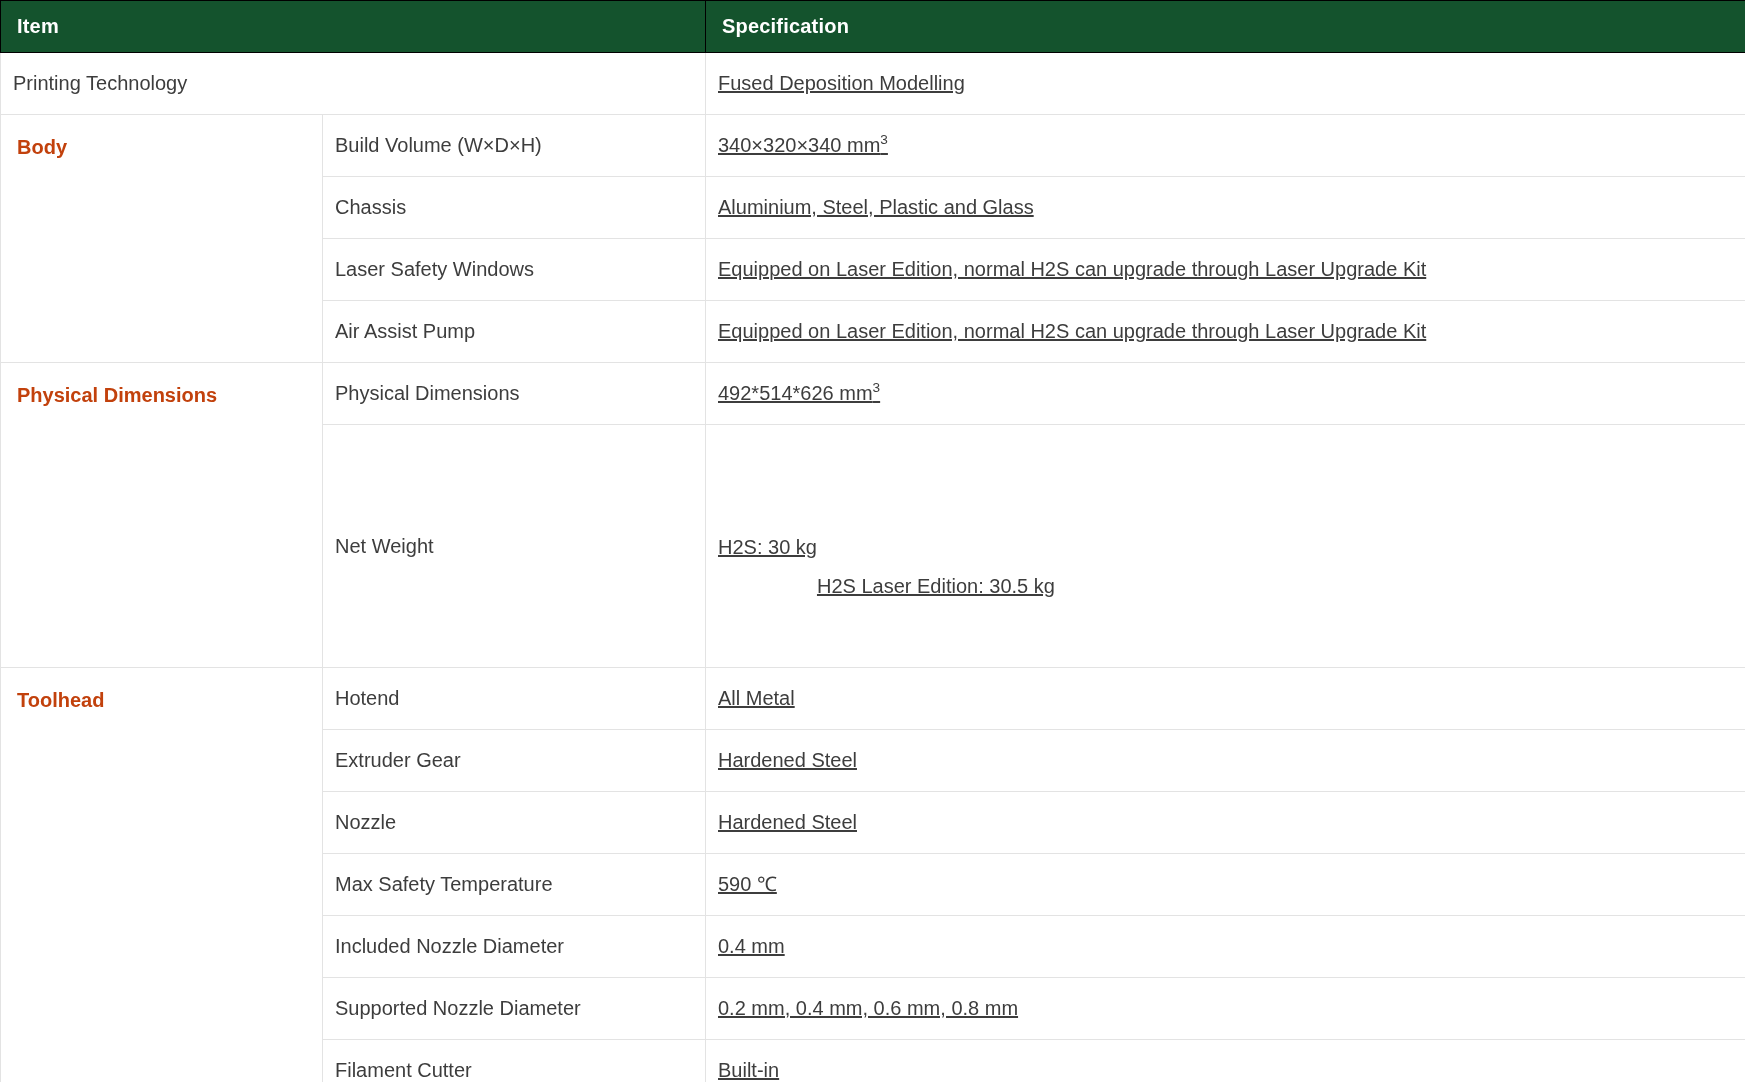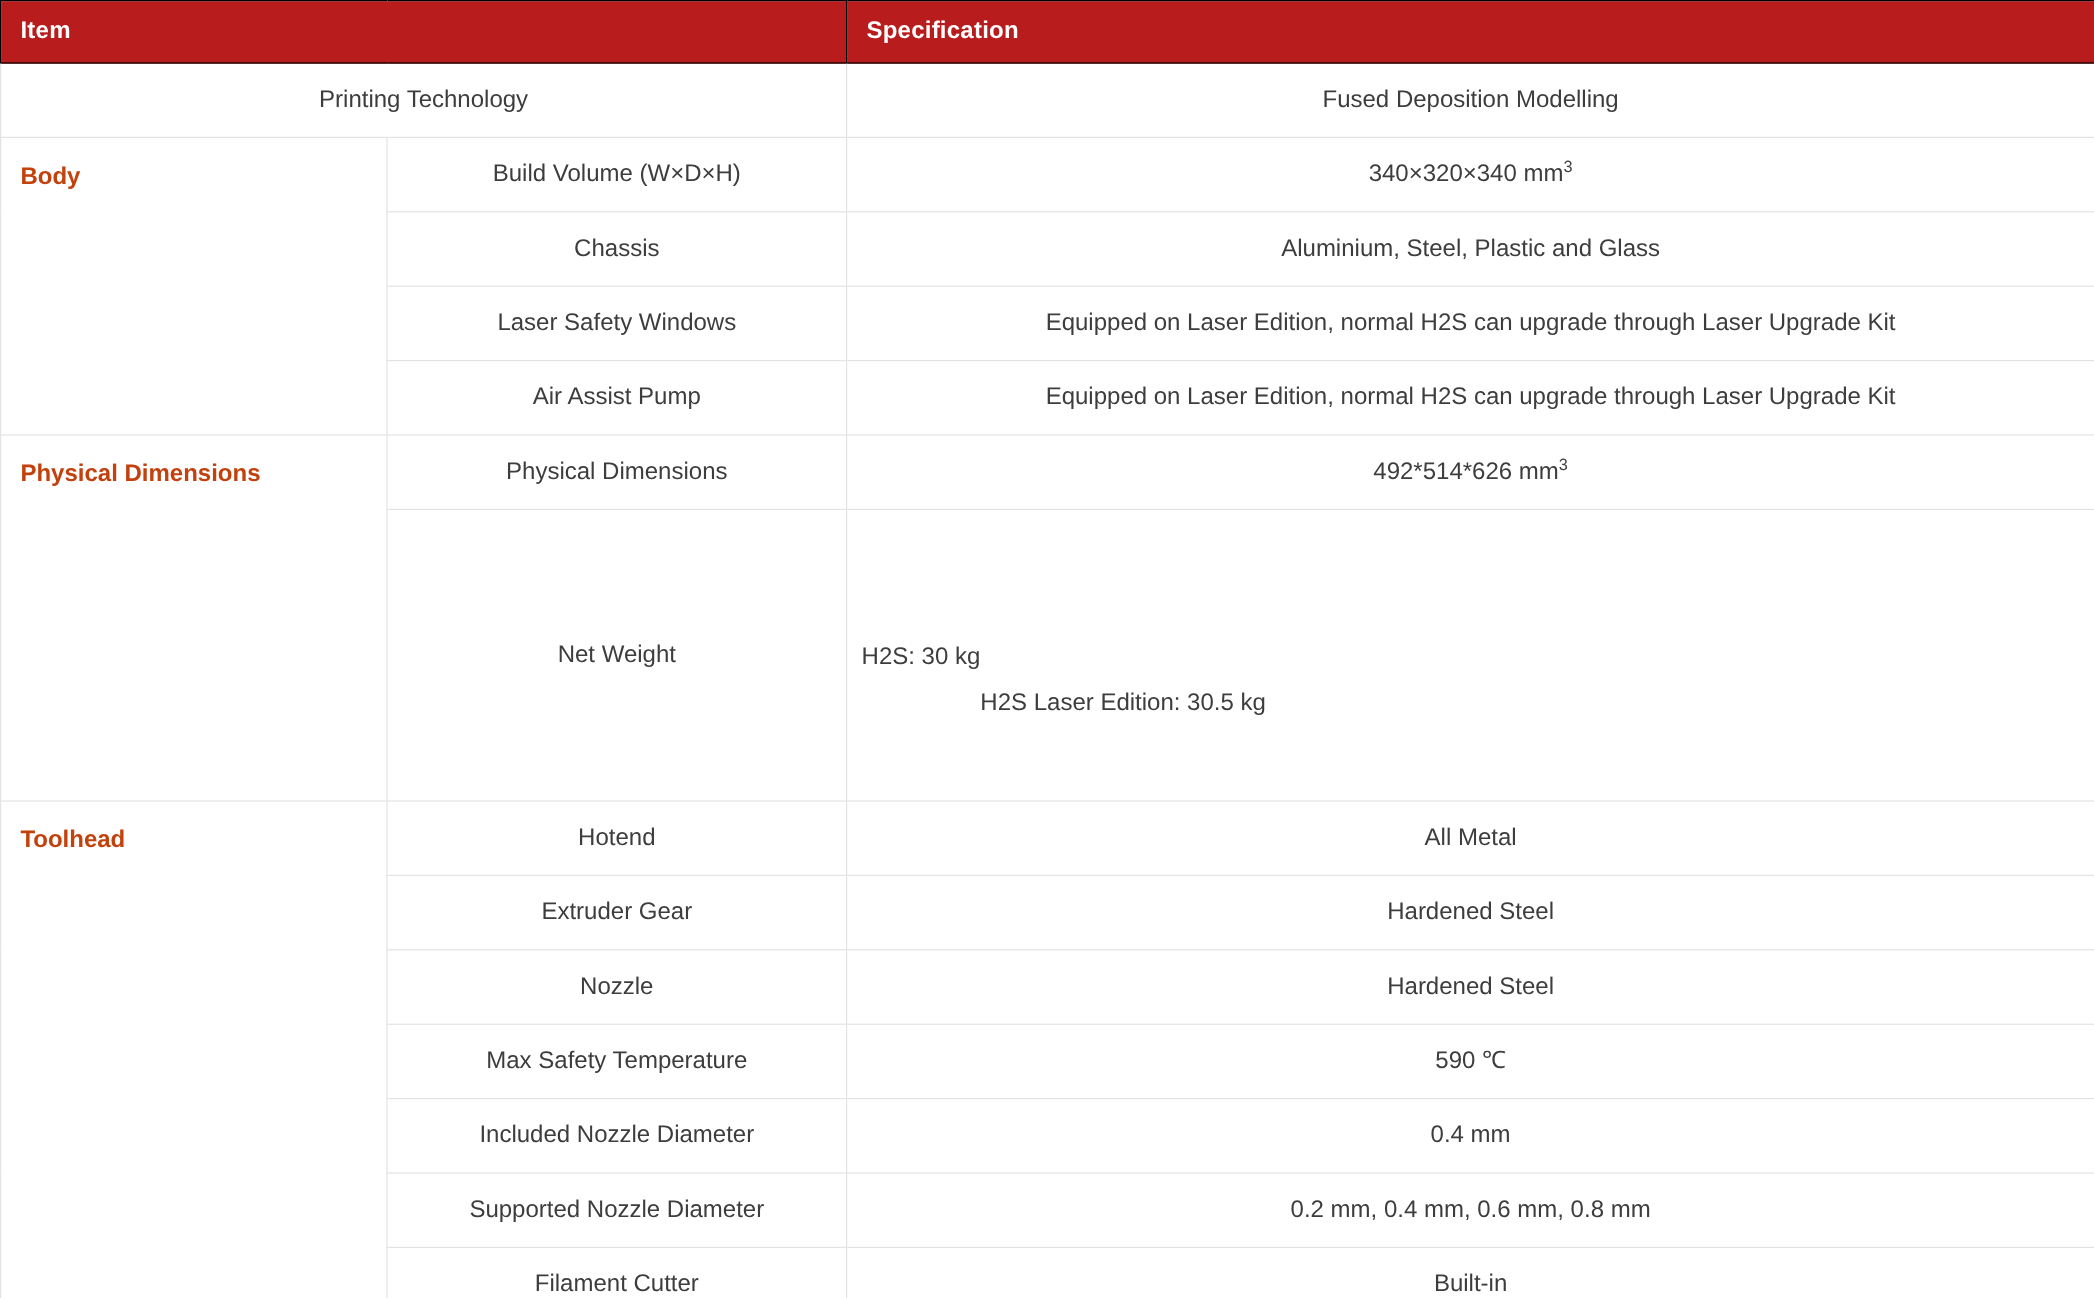--- a/index.html
+++ b/index.html
@@ -16,49 +16,48 @@
   table.spec-table {
     width: 1745px;
     border-collapse: collapse;
     table-layout: fixed;
   }
   table.spec-table col.c-group { width: 322px; }
   table.spec-table col.c-item  { width: 383px; }
   table.spec-table col.c-spec  { width: 1040px; }
 
   thead th {
-    background: #b91c1c;
+    background: #14532d;
     color: #ffffff;
     font-size: 20px;
     font-weight: bold;
     text-align: left;
     padding: 14px 16px;
     border: 1px solid #000000;
     letter-spacing: 0.2px;
   }
   tbody td {
     border: 1px solid #e3e3e3;
     font-size: 20px;
     font-weight: 400;
     color: #3d3d3d;
     padding: 16px 12px;
-    text-align: center;
     vertical-align: middle;
     line-height: 1.45;
   }
   tbody td.group {
     text-align: left;
     font-weight: bold;
     color: #c2410c;
     vertical-align: top;
     padding-left: 16px;
     padding-top: 18px;
   }
   tbody td.spec {
-    text-align: center;
+    text-decoration: underline;
   }
   tbody td.tall {
     height: 210px;
   }
   .weight-block {
     display: flex;
     flex-direction: row;
     align-items: center;
     justify-content: flex-start;
     height: 100%;

